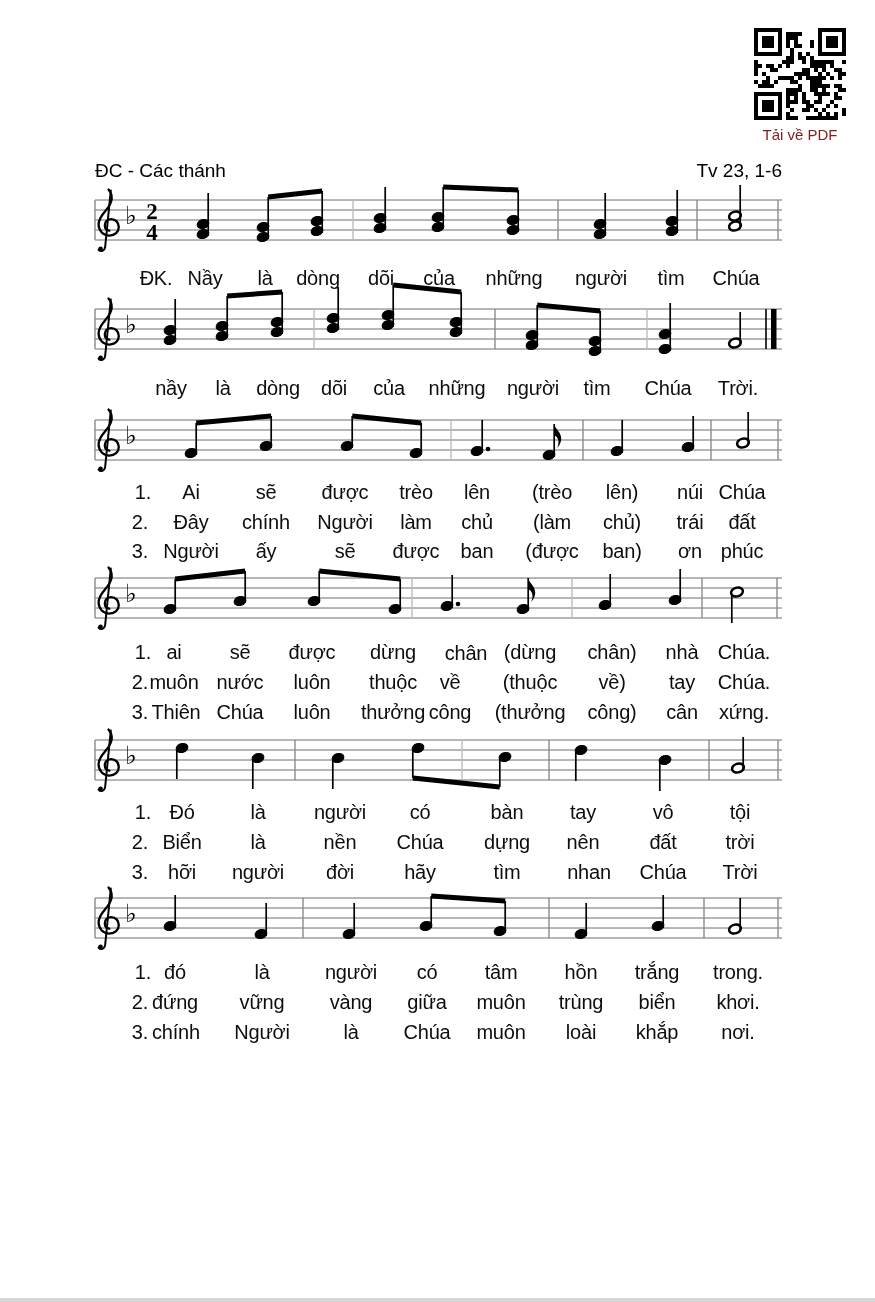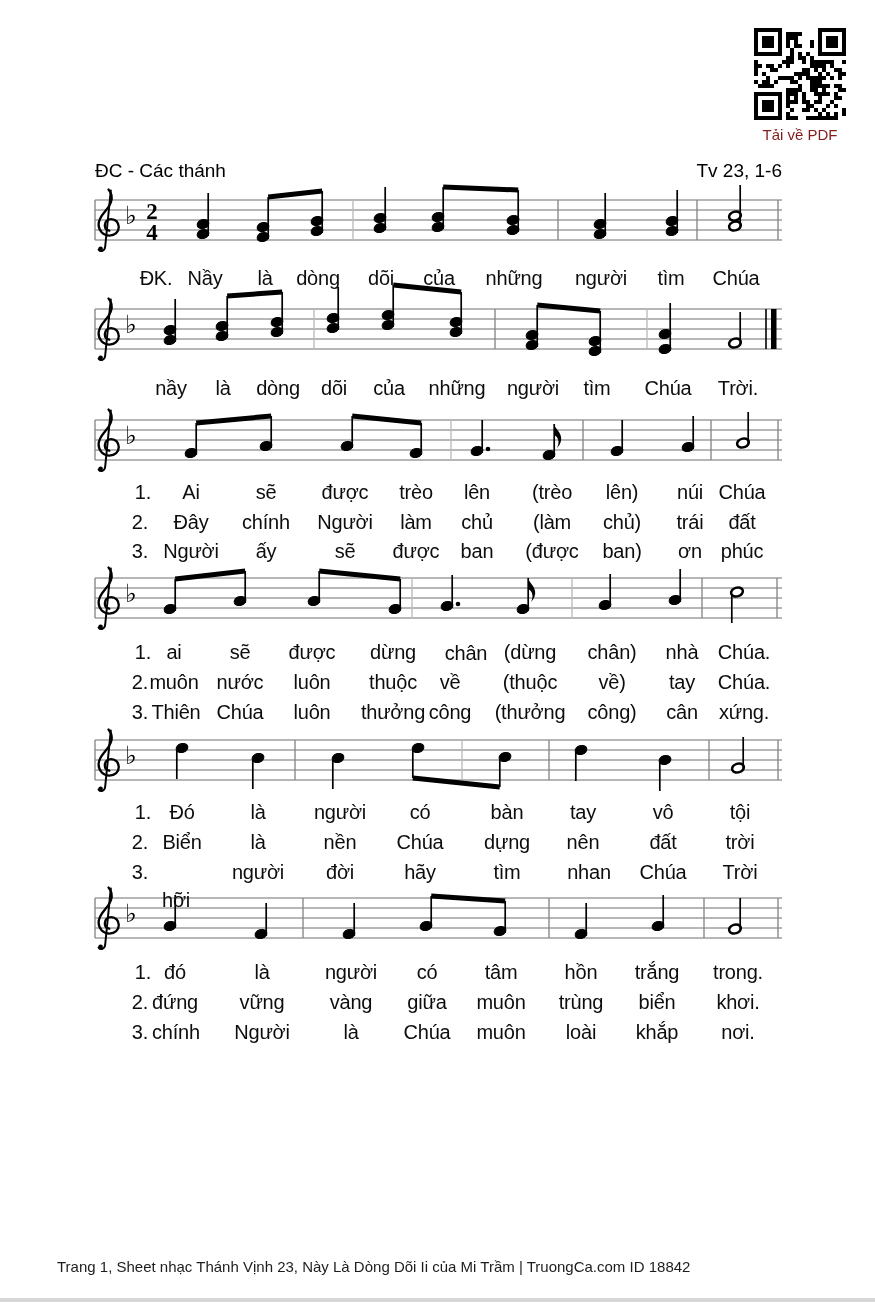--- a/index.html
+++ b/index.html
@@ -524,21 +524,21 @@
       <span class="lyr" style="left: 140px; top: 831px;">2.</span>
       <span class="lyr" style="left: 182px; top: 831px;">Biển</span>
       <span class="lyr" style="left: 258px; top: 831px;">là</span>
       <span class="lyr" style="left: 340px; top: 831px;">nền</span>
       <span class="lyr" style="left: 420px; top: 831px;">Chúa</span>
       <span class="lyr" style="left: 507px; top: 831px;">dựng</span>
       <span class="lyr" style="left: 583px; top: 831px;">nên</span>
       <span class="lyr" style="left: 663px; top: 831px;">đất</span>
       <span class="lyr" style="left: 740px; top: 831px;">trời</span>
       <span class="lyr" style="left: 140px; top: 861px;">3.</span>
-      <span class="lyr" style="left: 176px; top: 861px; margin-top: 28px;">hỡi</span>
+      <span class="lyr" style="left: 182px; top: 861px;">hỡi</span>
       <span class="lyr" style="left: 258px; top: 861px;">người</span>
       <span class="lyr" style="left: 340px; top: 861px;">đời</span>
       <span class="lyr" style="left: 420px; top: 861px;">hãy</span>
       <span class="lyr" style="left: 507px; top: 861px;">tìm</span>
       <span class="lyr" style="left: 589px; top: 861px; text-align: right;">nhan</span>
       <span class="lyr" style="left: 663px; top: 861px;">Chúa</span>
       <span class="lyr" style="left: 740px; top: 861px;">Trời</span>
       <span class="lyr" style="left: 143px; top: 961px;">1.</span>
       <span class="lyr" style="left: 175px; top: 961px;">đó</span>
       <span class="lyr" style="left: 262px; top: 961px;">là</span>
@@ -561,15 +561,14 @@
       <span class="lyr" style="left: 176px; top: 1021px;">chính</span>
       <span class="lyr" style="left: 262px; top: 1021px;">Người</span>
       <span class="lyr" style="left: 351px; top: 1021px;">là</span>
       <span class="lyr" style="left: 427px; top: 1021px;">Chúa</span>
       <span class="lyr" style="left: 501px; top: 1021px;">muôn</span>
       <span class="lyr" style="left: 581px; top: 1021px;">loài</span>
       <span class="lyr" style="left: 657px; top: 1021px;">khắp</span>
       <span class="lyr" style="left: 738px; top: 1021px;">nơi.</span>
     </div>
 
-  <div class="abs footer">Trang 1, Sheet nhạc Thánh Vịnh 23, Này Là Dòng Dõi Ii của Mi Trầm  | TruongCa.com ID 18842</div>
   <div class="abs edge"></div>
 </div>
 
 </body></html>

